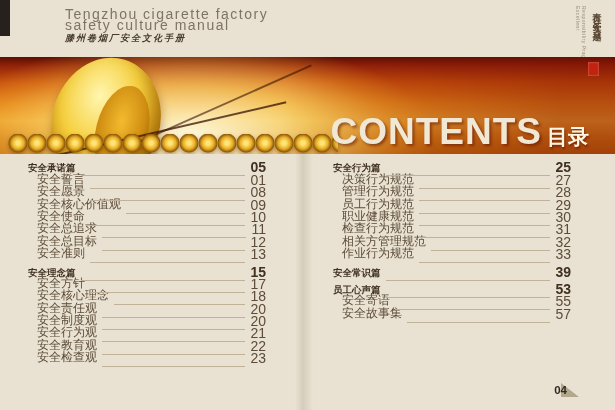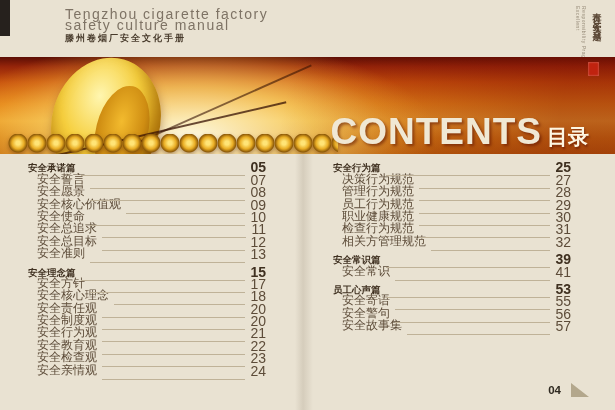--- a/index.html
+++ b/index.html
@@ -5,21 +5,21 @@
   html,body{margin:0;padding:0;}
   body{
     width:615px;height:410px;position:relative;overflow:hidden;
     background:#e9e2d2;
     font-family:"Liberation Sans","DejaVu Sans",sans-serif;
   }
   
   .corner-bar{position:absolute;left:0;top:0;width:10px;height:36px;background:#26211d;}
   .header-block{position:absolute;left:65px;top:9px;line-height:11px;}
   .header-en{font-size:14px;letter-spacing:1.5px;color:#7e7365;}
-  .header-cn{font-size:9px;font-weight:bold;letter-spacing:2px;color:#473a2b;margin-top:2px;}
+  .header-cn{font-size:9px;font-weight:bold;letter-spacing:2px;color:#473a2b;margin-top:2px;font-style:italic;}
   
   .side-motto{position:absolute;top:6px;right:12px;display:flex;flex-direction:row;gap:3px;}
   .motto-en{writing-mode:vertical-rl;font-size:5px;color:#9a8f7c;letter-spacing:.5px;height:88px;}
   .motto-cn{writing-mode:vertical-rl;font-size:9px;font-weight:bold;color:#584533;letter-spacing:2px;height:92px;}
   .seal{position:absolute;top:62px;right:16px;width:11px;height:14px;background:#c0230f;
         border-radius:1px;box-shadow:inset 0 0 2px rgba(255,255,255,.5);z-index:6;}
   
   .banner{
     position:absolute;left:0;top:57px;width:599px;height:97px;overflow:hidden;
     background:
@@ -60,21 +60,21 @@
   .toc-row .toc-label{font-size:12px;color:#5d4c39;white-space:nowrap;}
   .toc-row .toc-leader{flex:1;border-bottom:1px solid #bfb298;margin:0 5px;transform:translateY(1px);}
   .toc-row .toc-page{font-size:14px;color:#5d4c39;min-width:12px;text-align:right;}
   .toc-row.section{margin-top:5px;}
   .toc-row.section .toc-label{font-size:9.5px;font-weight:bold;color:#3f3020;}
   .toc-row.section .toc-page{font-weight:bold;color:#3f3020;}
   .toc-row:not(.section) .toc-label{margin-left:9px;}
   
   .page-marker{position:absolute;top:383px;display:flex;align-items:flex-end;z-index:2;}
   .page-marker.left{left:30px;margin-top:33px;}
-  .page-marker.right{right:26px;gap:16px;}
+  .page-marker.right{right:36px;}
   .tri-l{width:0;height:0;border-bottom:14px solid #b3a78c;border-left:18px solid transparent;margin-right:-6px;}
   .tri-r{width:0;height:0;border-bottom:14px solid #b3a78c;border-right:18px solid transparent;margin-left:-6px;}
   .page-num{font-size:11.5px;font-weight:bold;color:#2f2a21;line-height:14px;position:relative;z-index:2;}
 </style>
 </head>
 <body>
 
 <div class="corner-bar"></div>
 
 <div class="header-block">
@@ -105,21 +105,21 @@
 
 <div class="toc-col left" id="toc-left">
     <div class="toc-row section">
       <span class="toc-label">安全承诺篇</span>
       <span class="toc-leader"></span>
       <span class="toc-page">05</span>
     </div>
     <div class="toc-row">
       <span class="toc-label">安全誓言</span>
       <span class="toc-leader"></span>
-      <span class="toc-page">07</span>
+      <span class="toc-page">01</span>
     </div>
     <div class="toc-row">
       <span class="toc-label">安全愿景</span>
       <span class="toc-leader"></span>
       <span class="toc-page">08</span>
     </div>
     <div class="toc-row">
       <span class="toc-label">安全核心价值观</span>
       <span class="toc-leader"></span>
       <span class="toc-page">09</span>
@@ -176,25 +176,20 @@
     </div>
     <div class="toc-row">
       <span class="toc-label">安全教育观</span>
       <span class="toc-leader"></span>
       <span class="toc-page">22</span>
     </div>
     <div class="toc-row">
       <span class="toc-label">安全检查观</span>
       <span class="toc-leader"></span>
       <span class="toc-page">23</span>
-    </div>
-    <div class="toc-row">
-      <span class="toc-label">安全亲情观</span>
-      <span class="toc-leader"></span>
-      <span class="toc-page">24</span>
     </div>
   </div>
 <div class="toc-col right" id="toc-right">
     <div class="toc-row section">
       <span class="toc-label">安全行为篇</span>
       <span class="toc-leader"></span>
       <span class="toc-page">25</span>
     </div>
     <div class="toc-row">
       <span class="toc-label">决策行为规范</span>
@@ -219,44 +214,39 @@
     <div class="toc-row">
       <span class="toc-label">检查行为规范</span>
       <span class="toc-leader"></span>
       <span class="toc-page">31</span>
     </div>
     <div class="toc-row">
       <span class="toc-label">相关方管理规范</span>
       <span class="toc-leader"></span>
       <span class="toc-page">32</span>
     </div>
+    <div class="toc-row">
+      <span class="toc-label">作业行为规范</span>
+      <span class="toc-leader"></span>
+      <span class="toc-page">33</span>
+    </div>
     <div class="toc-row section">
       <span class="toc-label">安全常识篇</span>
       <span class="toc-leader"></span>
       <span class="toc-page">39</span>
     </div>
-    <div class="toc-row">
-      <span class="toc-label">安全常识</span>
-      <span class="toc-leader"></span>
-      <span class="toc-page">41</span>
-    </div>
     <div class="toc-row section">
       <span class="toc-label">员工心声篇</span>
       <span class="toc-leader"></span>
       <span class="toc-page">53</span>
     </div>
     <div class="toc-row">
       <span class="toc-label">安全寄语</span>
       <span class="toc-leader"></span>
       <span class="toc-page">55</span>
-    </div>
-    <div class="toc-row">
-      <span class="toc-label">安全警句</span>
-      <span class="toc-leader"></span>
-      <span class="toc-page">56</span>
     </div>
     <div class="toc-row">
       <span class="toc-label">安全故事集</span>
       <span class="toc-leader"></span>
       <span class="toc-page">57</span>
     </div>
   </div>
 
 <div class="page-marker left">
   <div class="tri-l"></div>

